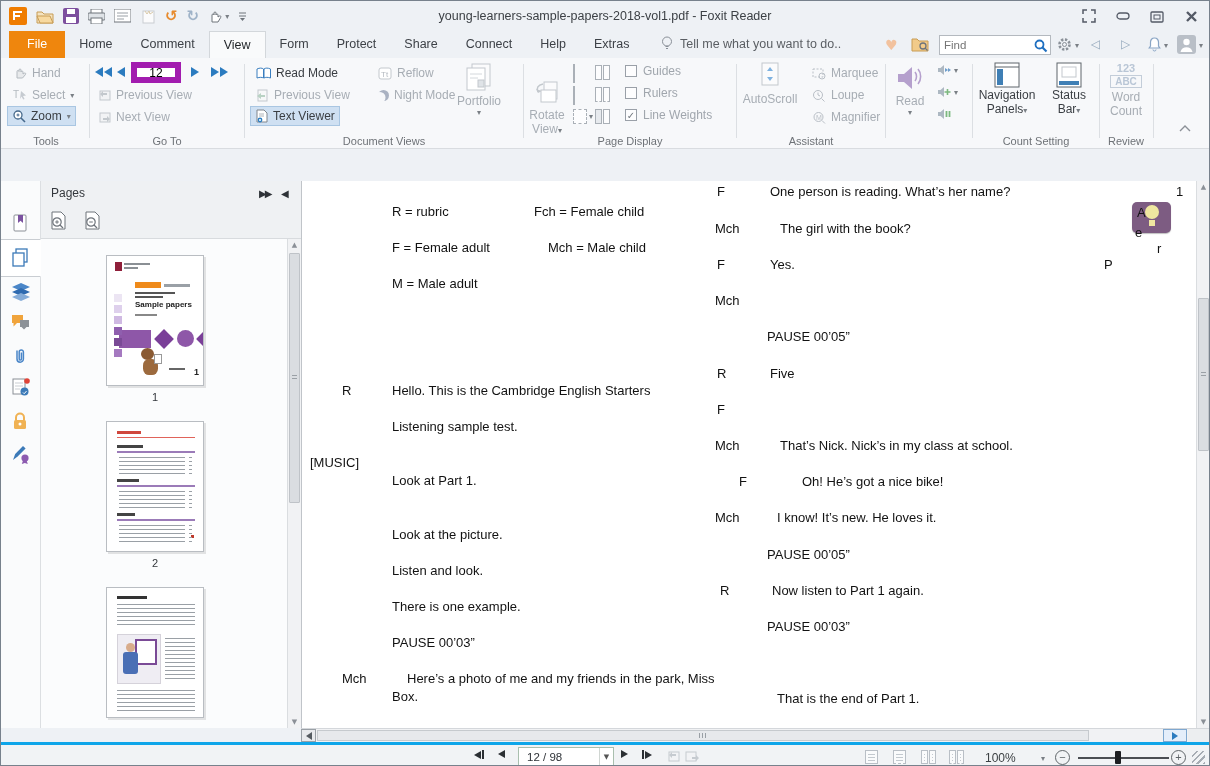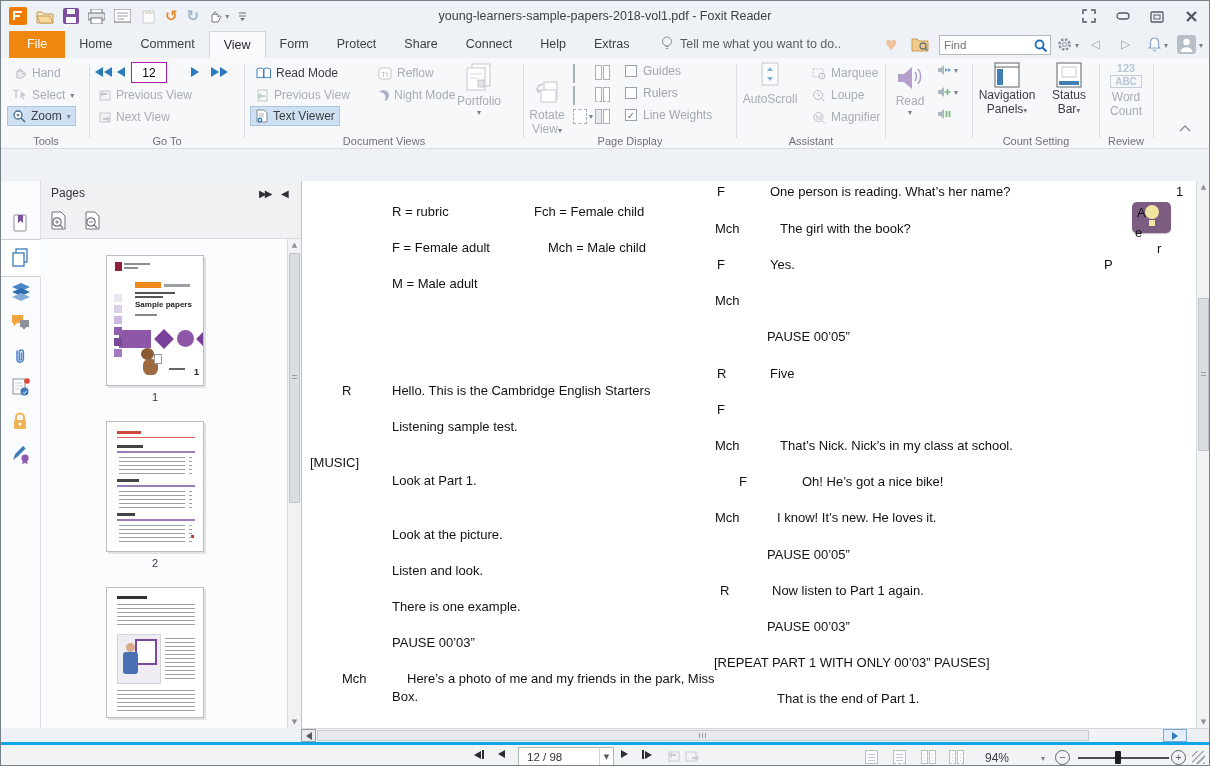--- a/index.html
+++ b/index.html
@@ -33,21 +33,21 @@
   .rsep{position:absolute;top:6px;height:74px;width:1px;background:#dcdfe3}
   .glabel{position:absolute;bottom:2px;width:100%;text-align:center;font-size:11px;color:#6e7277;white-space:nowrap}
   .rbtn{position:absolute;display:flex;align-items:center;gap:5px;font-size:12px;color:#3a3e43;height:20px;padding:0 4px;white-space:nowrap}
   .dis{color:#a7adb4}
   .hl{background:#cfe0f2;border:1px solid #a9c6e2}
   .dd{font-size:8px;color:#7a7f85}
   .nvwrap{position:absolute;display:flex;align-items:center;gap:3px}
   .tri{width:0;height:0;display:inline-block}
   .trL{border:5px solid transparent;border-left:0;border-right:8px solid #2b7bbf}
   .trR{border:5px solid transparent;border-right:0;border-left:8px solid #2b7bbf}
-  .pgbox{position:absolute;width:36px;height:21px;border:1px solid #a21caf;text-align:center;font-size:12px;background:#fff;outline:none}
+  .pgbox{position:absolute;width:50px;height:21px;border:6px solid #a21caf;text-align:center;font-size:12px;background:#fff;outline:none}
   .bigbtn{position:absolute;text-align:center;font-size:12px;color:#a7adb4}
   .pdico{width:14px;height:15px;border:1px solid #aab0b7;background:#fdfdfe;position:relative}
   .pdico.lines:after{content:"";position:absolute;left:2px;right:2px;top:3px;height:8px;background:repeating-linear-gradient(to bottom,#aab0b7 0 1px,transparent 1px 3px)}
   .pdpair{display:flex;gap:1px}
   .pdpair .pdico{width:7px}
   .chk{width:12px;height:12px;border:1px solid #9aa0a8;background:#fdfdfe;display:inline-flex;align-items:center;justify-content:center;font-size:10px;color:#70767d}
   .cbrow{position:absolute;display:flex;align-items:center;gap:6px;font-size:12px;color:#a0a6ad}
   .moon{width:11px;height:11px;border-radius:50%;box-shadow:inset -3.5px 2px 0 0 #aab2c2}
 
   
@@ -731,21 +731,20 @@
         <span class="dline" style="left: 413px; top: 257px;">Mch</span>
         <span class="dline" style="left: 478px; top: 257px;">That’s Nick. Nick’s in my class at school.</span>
         <span class="dline" style="left: 437px; top: 293px;">F</span>
         <span class="dline" style="left: 500px; top: 293px;">Oh! He’s got a nice bike!</span>
         <span class="dline" style="left: 413px; top: 329px;">Mch</span>
         <span class="dline" style="left: 475px; top: 329px;">I know! It’s new. He loves it.</span>
         <span class="dline" style="left: 465px; top: 366px;">PAUSE 00’05”</span>
         <span class="dline" style="left: 418px; top: 402px;">R</span>
         <span class="dline" style="left: 470px; top: 402px;">Now listen to Part 1 again.</span>
         <span class="dline" style="left: 465px; top: 438px;">PAUSE 00’03”</span>
-        <span class="dline" style="left: 412px; top: 474px;">[REPEAT PART 1 WITH ONLY 00’03” PAUSES]</span>
         <span class="dline" style="left: 475px; top: 510px;">That is the end of Part 1.</span>
       </div>
   </div>
 
   <div class="hscroll">
     <div class="hsb-btn" style="left:0;width:15px;border:1px solid #9aa0a6;background:#e8eaed">
         <svg width="6" height="8">
           <path d="M6 0L0 4l6 4z" fill="#555b61"></path>
         </svg>
       </div>
@@ -797,21 +796,21 @@
         <span class="lyico" style="border-bottom-style:dashed"></span>
       </span>
     <span class="sb-ic" style="left:920px;gap:1px">
         <span class="lyico" style="width:7px"></span>
         <span class="lyico" style="width:7px"></span>
       </span>
     <span class="sb-ic" style="left:948px;gap:1px">
         <span class="lyico" style="width:7px;border-bottom-style:dashed"></span>
         <span class="lyico" style="width:7px;border-bottom-style:dashed"></span>
       </span>
-    <span class="sb-ic" style="left:984px;top:6px;font-size:12px;color:#3c4043">94%</span>
+    <span class="sb-ic" style="left:984px;top:6px;font-size:12px;color:#3c4043">100%</span>
     <span class="sb-ic dd g" style="left:1040px;top:9px">▾</span>
     <span class="sb-ic" style="left:1054px">
         <span class="zcirc">−</span>
       </span>
     <div class="ztrack"></div>
     <div class="zthumb"></div>
     <span class="sb-ic" style="left:1170px">
         <span class="zcirc">+</span>
       </span>
     <div class="rgrip"></div>

